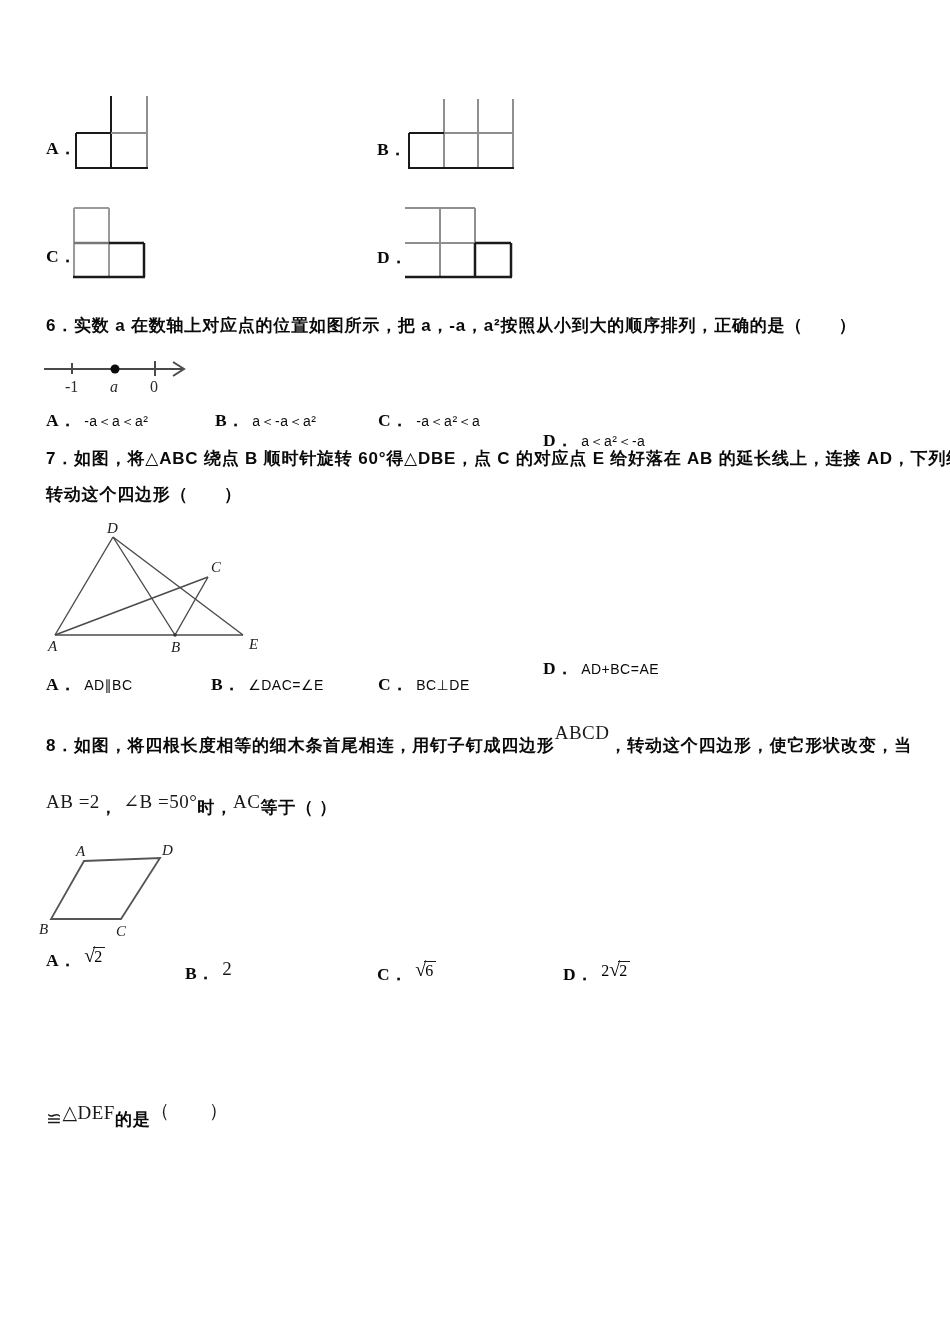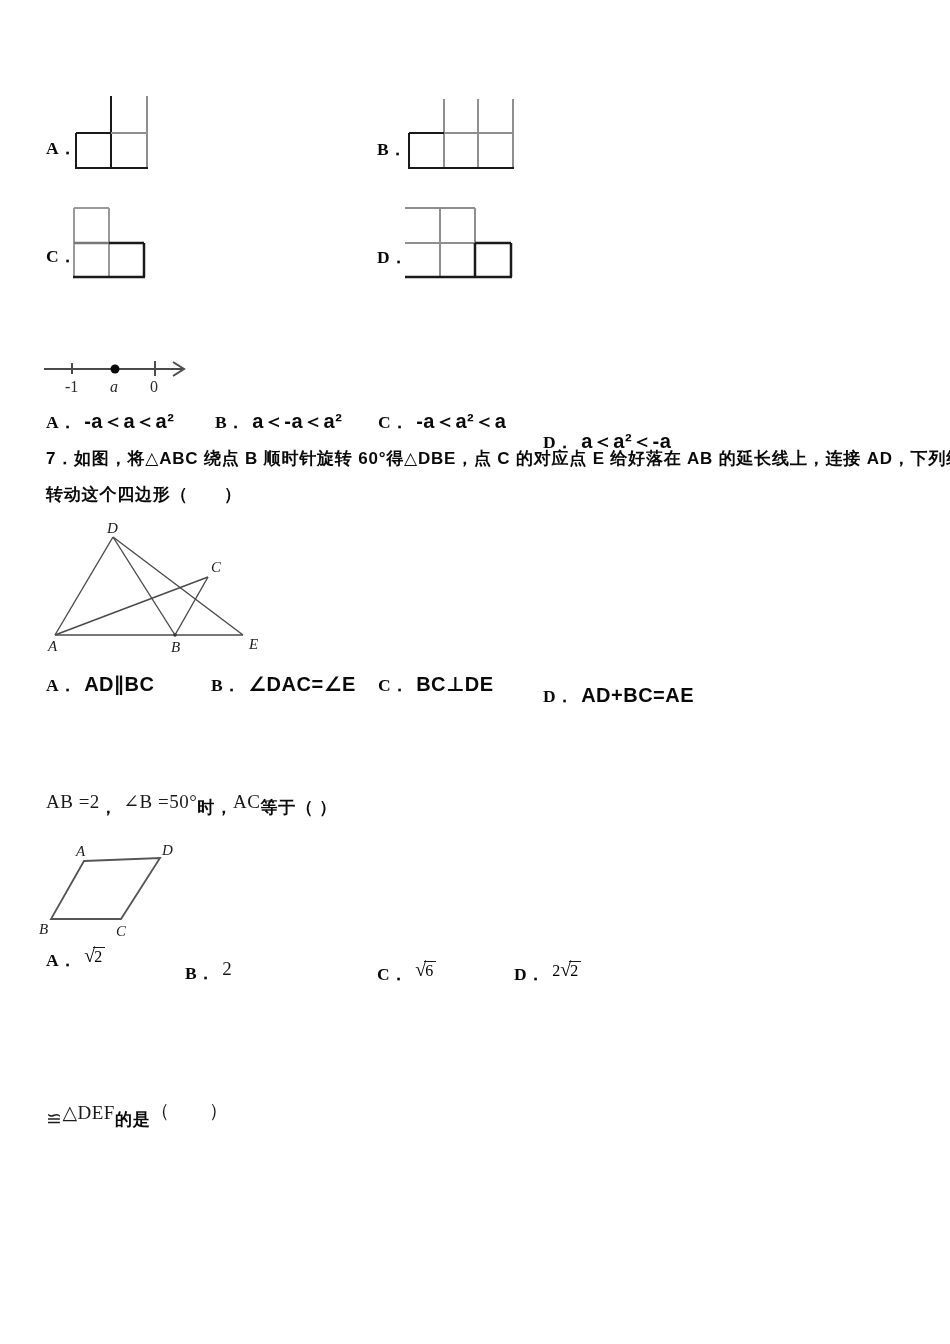--- a/index.html
+++ b/index.html
@@ -2,21 +2,21 @@
 <html><head>
 <meta charset="utf-8">
 <style>
   html,body{margin:0;padding:0;background:#ffffff;}
   .page{position:relative;width:950px;height:1344px;background:#fff;color:#000;
         font-family:"Liberation Sans","DejaVu Sans",sans-serif;overflow:hidden;}
   .abs{position:absolute;}
   .cn{font-weight:700;font-size:17px;letter-spacing:0.8px;white-space:nowrap;color:#0a0a0a;}
   .optletter{font-family:"Liberation Serif","DejaVu Serif",serif;font-weight:700;
              font-size:17.5px;margin-right:8px;color:#0a0a0a;}
-  .optval{font-weight:700;font-size:20px;letter-spacing:0.5px;color:#0a0a0a;}
+  .optval{font-weight:400;font-size:14px;letter-spacing:0.5px;color:#0a0a0a;}
   .math{font-family:"Liberation Serif","DejaVu Serif",serif;font-weight:400;
         font-size:19px;letter-spacing:0.5px;color:#1a1a1a;}
   .raise12{vertical-align:12px;}
   .raise10{vertical-align:10px;}
   .raise8{vertical-align:8px;}
   .raise6{vertical-align:6px;margin-top:28px;}
   .raise5{vertical-align:5px;}
   .raise4{vertical-align:4px;}
   .sqrt{display:inline-block;font-family:"Liberation Serif","DejaVu Serif",serif;}
   .sqrt .sign{font-size:20px;}
@@ -66,20 +66,21 @@
     <line x1="0" y1="1" x2="70" y2="1" stroke="#8f8f8f" stroke-width="2"></line>
     <line x1="35" y1="1" x2="35" y2="70" stroke="#8f8f8f" stroke-width="2"></line>
     <line x1="70" y1="1" x2="70" y2="36" stroke="#8f8f8f" stroke-width="2"></line>
     <line x1="0" y1="36" x2="70" y2="36" stroke="#8f8f8f" stroke-width="2"></line>
     <line x1="70" y1="36" x2="106" y2="36" stroke="#1a1a1a" stroke-width="2.5"></line>
     <line x1="70" y1="36" x2="70" y2="70" stroke="#1a1a1a" stroke-width="2.5"></line>
     <line x1="106" y1="36" x2="106" y2="70" stroke="#1a1a1a" stroke-width="2.5"></line>
     <line x1="0" y1="70" x2="107" y2="70" stroke="#1a1a1a" stroke-width="2.5"></line>
   </svg>
 
+  <div class="cn abs" style="left:46px;top:314px">6．实数 a 在数轴上对应点的位置如图所示，把 a，-a，a²按照从小到大的顺序排列，正确的是（　　）</div>
 
   <svg class="abs" style="left:42px;top:352px" width="150" height="46">
     <line x1="2" y1="17" x2="140" y2="17" stroke="#4a4a4a" stroke-width="2"></line>
     <path d="M131,10 L142,17 L131,24" fill="none" stroke="#4a4a4a" stroke-width="2"></path>
     <line x1="30" y1="11" x2="30" y2="22" stroke="#4a4a4a" stroke-width="2"></line>
     <line x1="113" y1="9" x2="113" y2="24" stroke="#4a4a4a" stroke-width="2"></line>
     <circle cx="73" cy="17" r="4.5" fill="#0a0a0a"></circle>
     <text x="23" y="40" font-size="16" fill="#2a2a2a">-1</text>
     <text x="68" y="40" font-size="16" fill="#2a2a2a" font-style="italic">a</text>
     <text x="108" y="40" font-size="16" fill="#2a2a2a">0</text>
@@ -118,24 +119,27 @@
 
   <div class="abs" style="left:46px;top:672px">
     <span class="optletter">A．</span><span class="optval">AD∥BC</span>
   </div>
   <div class="abs" style="left:211px;top:672px">
     <span class="optletter">B．</span><span class="optval">∠DAC=∠E</span>
   </div>
   <div class="abs" style="left:378px;top:672px">
     <span class="optletter">C．</span><span class="optval">BC⊥DE</span>
   </div>
-  <div class="abs" style="left:543px;top:684px">
+  <div class="abs" style="left:543px;top:656px">
     <span class="optletter">D．</span><span class="optval">AD+BC=AE</span>
   </div>
 
+  <div class="cn abs" style="left:46px;top:722px">
+    <span>8．如图，将四根长度相等的细木条首尾相连，用钉子钉成四边形</span><span class="math raise12">ABCD</span><span>，转动这个四边形，使它形状改变，当</span>
+  </div>
   <div class="cn abs" style="left:46px;top:790px">
     <span class="math raise5">AB =2</span><span>，</span>&nbsp;<span class="math raise5">∠B =50°</span><span>时，</span><span class="math raise5">AC</span><span>等于（ ）</span>
   </div>
 
   <svg class="abs" style="left:38px;top:843px" width="148" height="102">
     <path d="M46,18 L122,15 L83,76 L13,76 Z" fill="none" stroke="#555555" stroke-width="1.8"></path>
     <text class="vlabel" x="38" y="13">A</text>
     <text class="vlabel" x="124" y="12">D</text>
     <text class="vlabel" x="1" y="91">B</text>
     <text class="vlabel" x="78" y="93">C</text>
@@ -143,21 +147,21 @@
 
   <div class="abs" style="left:46px;top:944px">
     <span class="optletter">A．</span><span class="sqrt raise4"><span class="sign">√</span><span class="rad">2</span></span>
   </div>
   <div class="abs" style="left:185px;top:958px">
     <span class="optletter">B．</span><span class="math raise4">2</span>
   </div>
   <div class="abs" style="left:377px;top:958px">
     <span class="optletter">C．</span><span class="sqrt raise4"><span class="sign">√</span><span class="rad">6</span></span>
   </div>
-  <div class="abs" style="left:514px;top:958px">
+  <div class="abs" style="left:563px;top:958px">
     <span class="optletter">D．</span><span class="sqrt raise4"><span>2</span><span class="sign">√</span><span class="rad">2</span></span>
   </div>
 
   <div class="cn abs" style="left:46px;top:1098px">
     <span class="math">≌</span><span class="math raise6">△DEF</span><span>的是</span><span class="math raise8">（　　）</span>
   </div>
 
 </div>
 
 </body></html>

